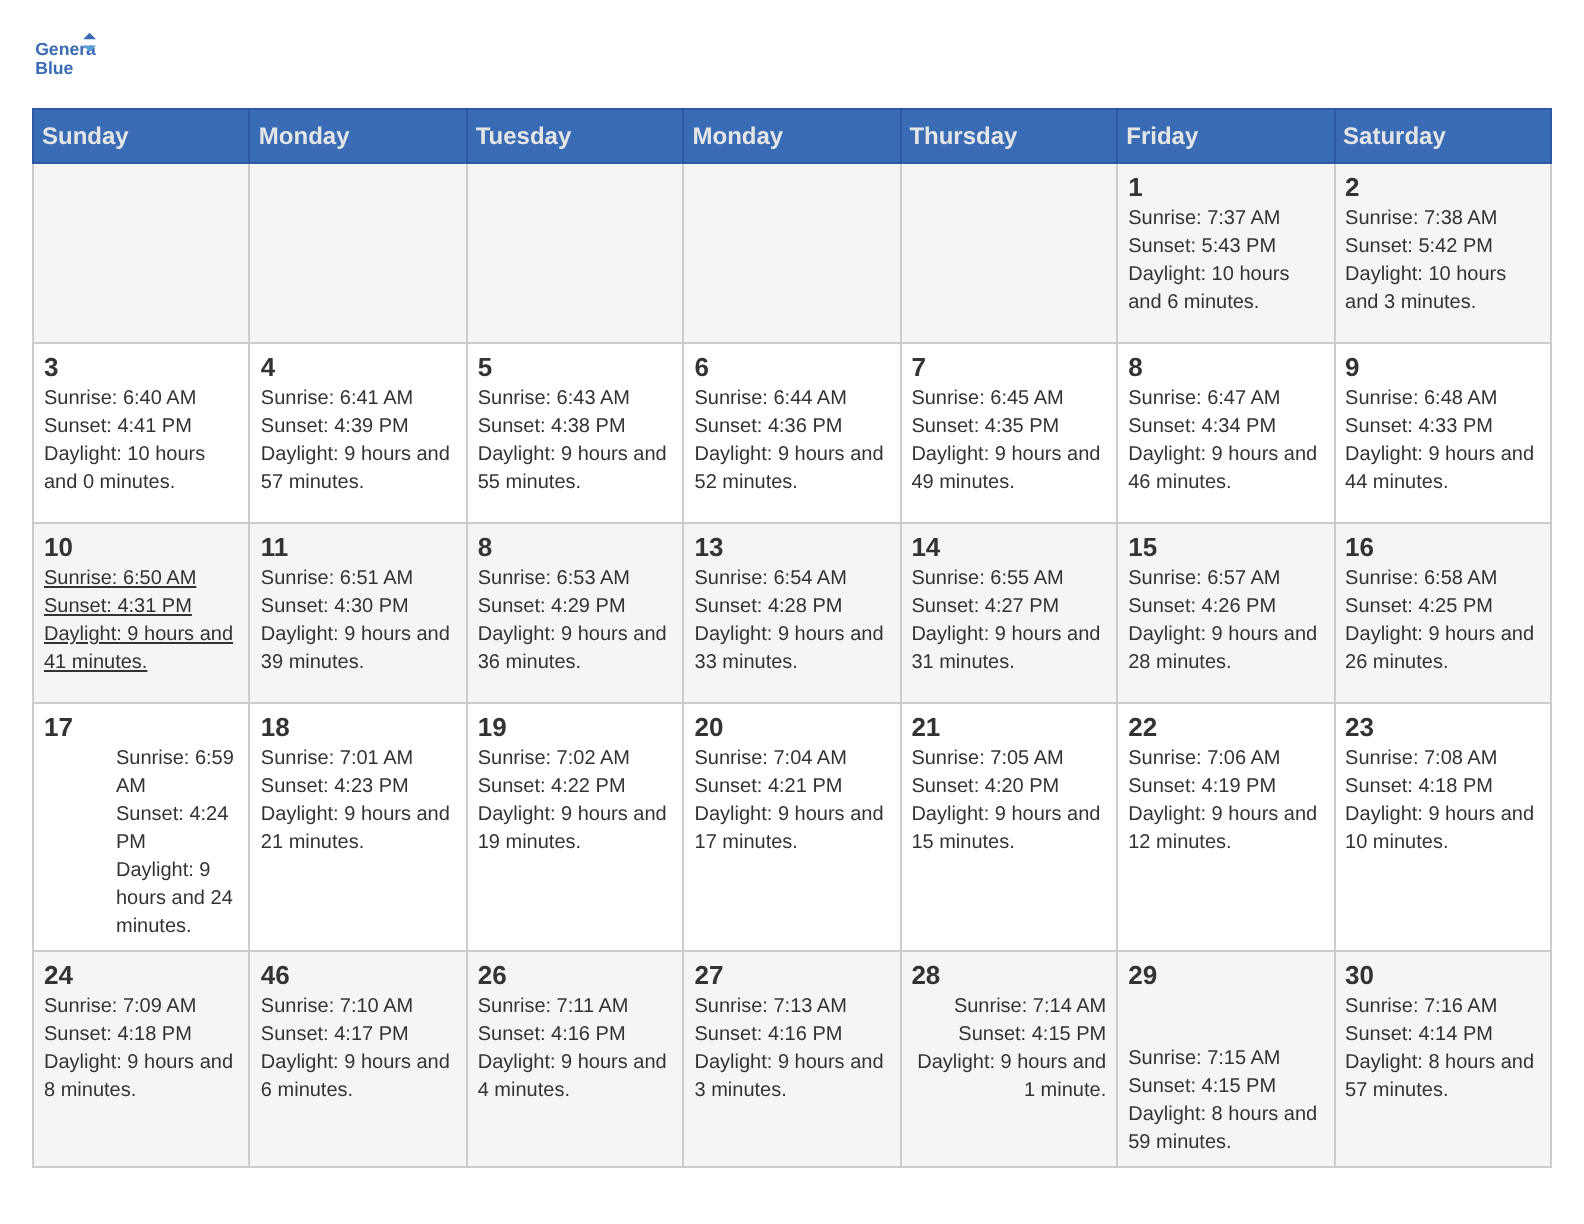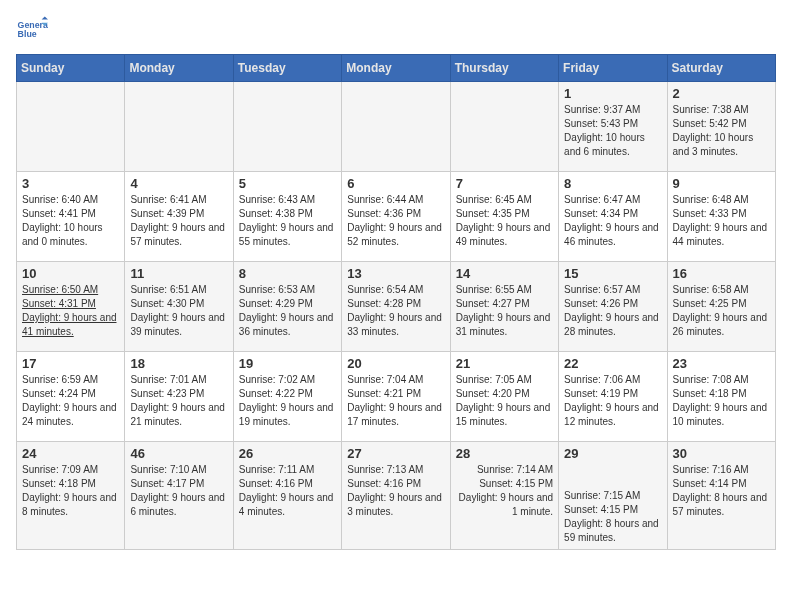--- a/index.html
+++ b/index.html
@@ -114,21 +114,21 @@
   </thead>
   <tbody id="calendar-body">
   <tr>
         <td class="empty"></td>
         <td class="empty"></td>
         <td class="empty"></td>
         <td class="empty"></td>
         <td class="empty"></td>
         <td>
           <span class="day-num">1</span>
-          <div class="day-info" style="white-space: pre-line;">Sunrise: 9:37 AM
+          <div class="day-info" style="white-space: pre-line;">Sunrise: 7:37 AM
 Sunset: 5:43 PM
 Daylight: 10 hours and 6 minutes.</div>
         </td>
         <td>
           <span class="day-num">2</span>
           <div class="day-info" style="white-space: pre-line;">Sunrise: 7:38 AM
 Sunset: 5:42 PM
 Daylight: 10 hours and 3 minutes.</div>
         </td>
       </tr>
@@ -216,21 +216,21 @@
         <td>
           <span class="day-num">16</span>
           <div class="day-info" style="white-space: pre-line;">Sunrise: 6:58 AM
 Sunset: 4:25 PM
 Daylight: 9 hours and 26 minutes.</div>
         </td>
       </tr>
       <tr>
         <td>
           <span class="day-num">17</span>
-          <div class="day-info" style="white-space: pre-line;">Sunrise: 6:59 AM
+          <div class="day-info" style="white-space: pre-line; margin-left: 36px;">Sunrise: 6:59 AM
 Sunset: 4:24 PM
 Daylight: 9 hours and 24 minutes.</div>
         </td>
         <td>
           <span class="day-num">18</span>
           <div class="day-info" style="white-space: pre-line;">Sunrise: 7:01 AM
 Sunset: 4:23 PM
 Daylight: 9 hours and 21 minutes.</div>
         </td>
         <td>

